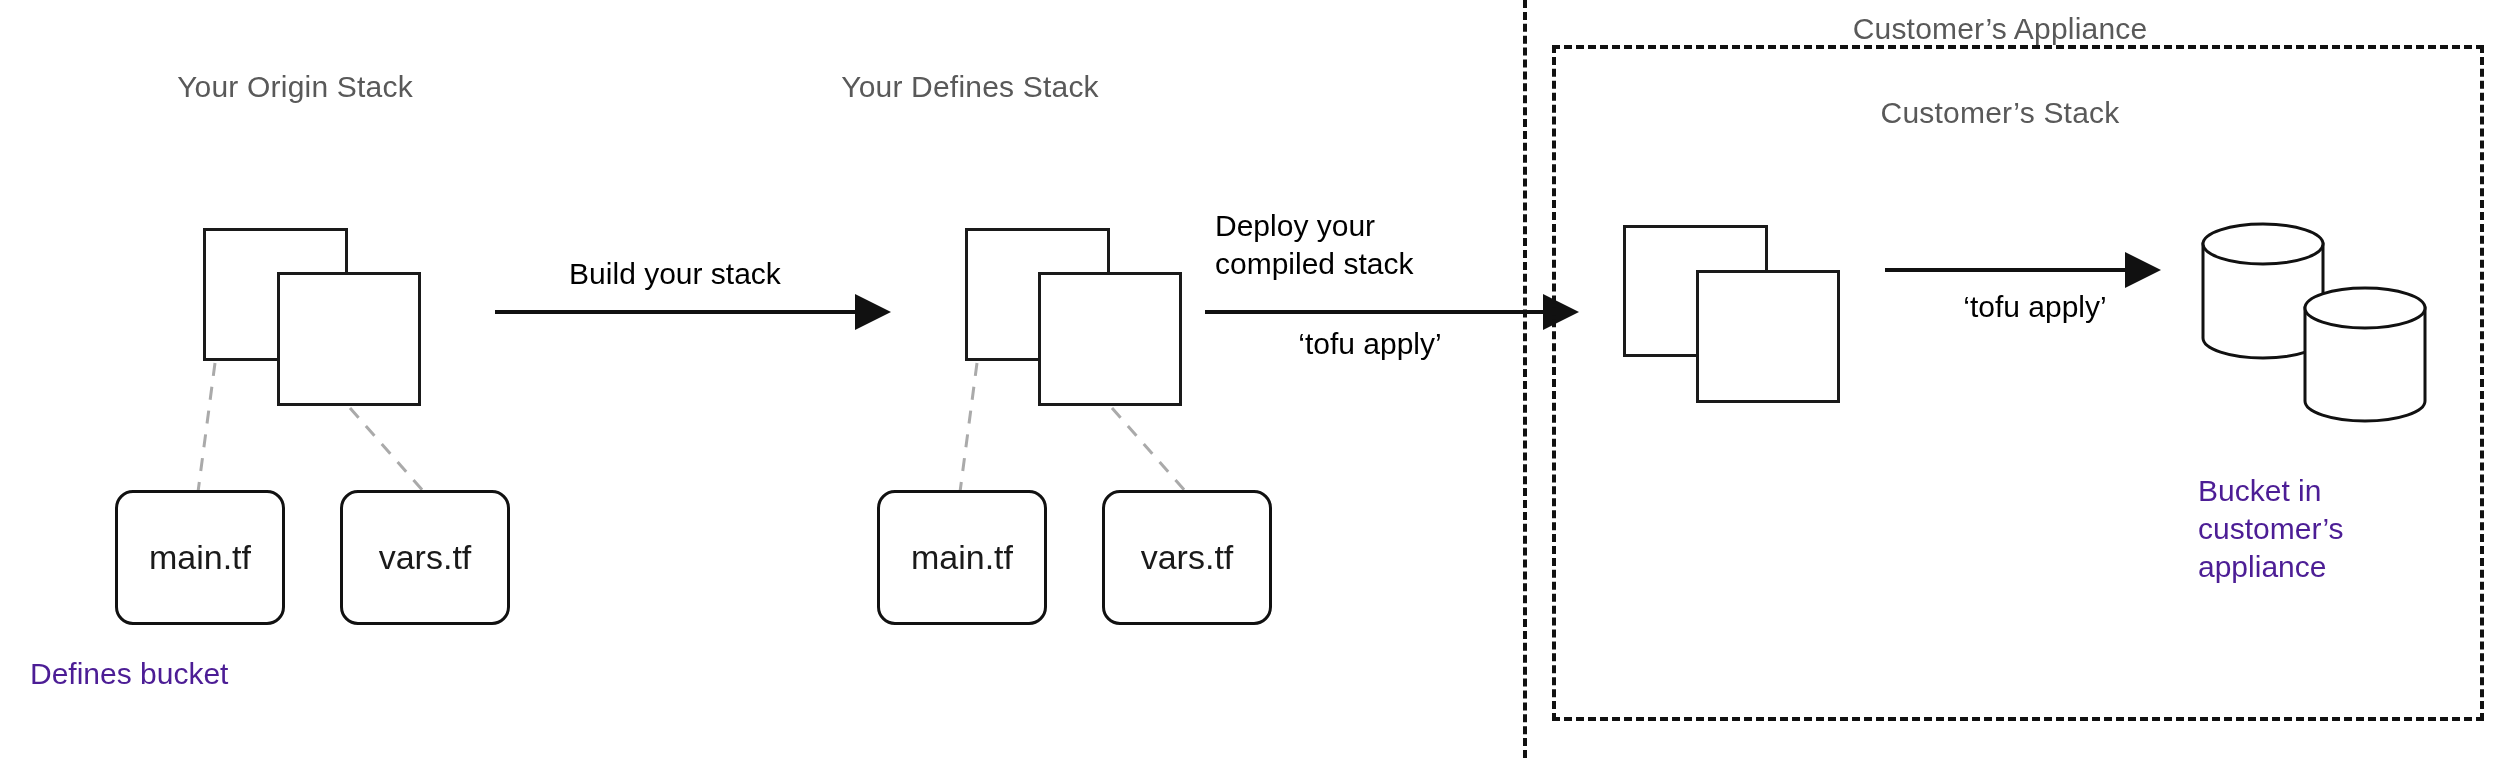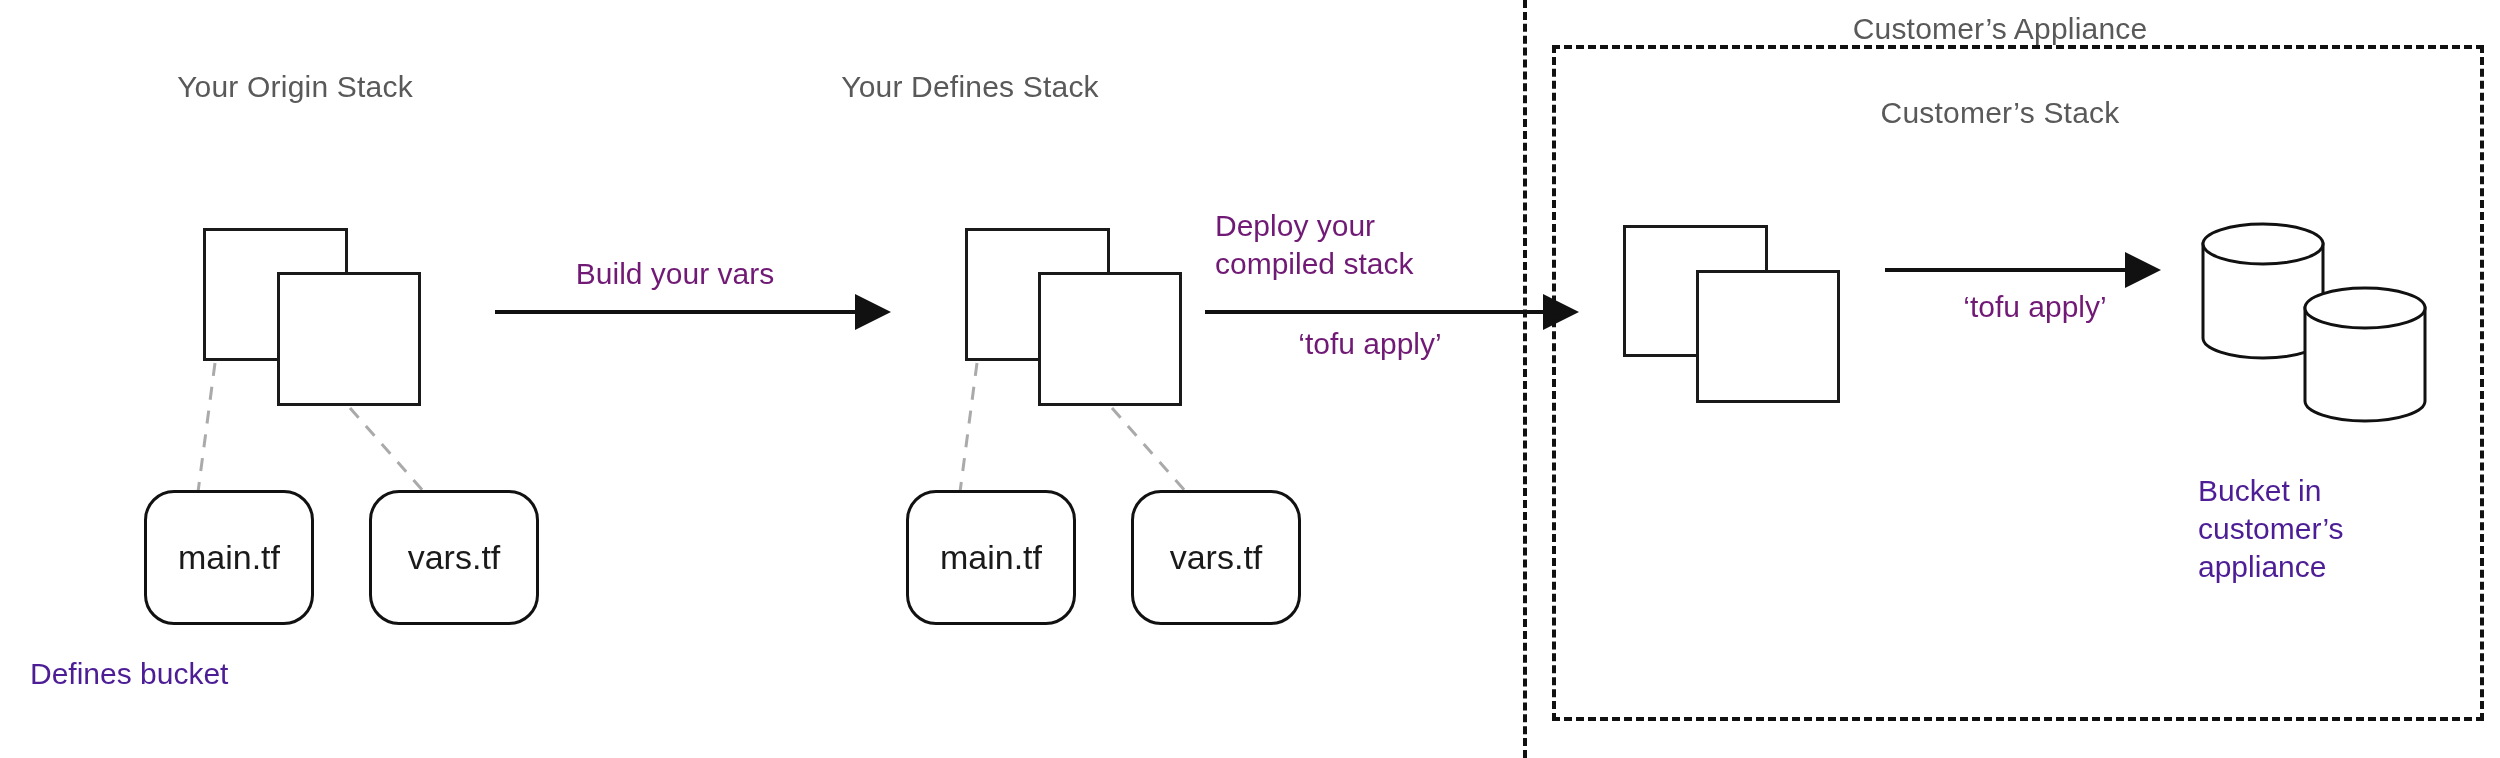--- a/index.html
+++ b/index.html
@@ -33,45 +33,44 @@
   .body-text {
     font-size: 30px;
     color: #4c1d95;
     line-height: 38px;
     white-space: pre-line;
   }
 
   
   .arrow-caption {
     font-size: 30px;
-    color: #701a75;
+    color: #000000;
     line-height: 38px;
     text-align: center;
     white-space: pre-line;
   }
 
   
   .stack-square {
     border: 3px solid #1a1a1a;
     background: #ffffff;
     box-sizing: border-box;
   }
 
   
   .file-box {
     border: 3px solid #111111;
-    border-radius: 30px;
+    border-radius: 18px;
     background: #ffffff;
     box-sizing: border-box;
     display: flex;
     align-items: center;
     justify-content: center;
     font-size: 34px;
     color: #1a1a1a;
-    margin-left: 29px;
   }
 
   
   .appliance-box {
     border: 4px dashed #111111;
     background: transparent;
     box-sizing: border-box;
   }
   .divider-line {
     border-left: 4px dashed #111111;
@@ -97,21 +96,21 @@
 
   <div class="abs file-box" style="left:115px; top:490px; width:170px; height:135px;">
     <span>main.tf</span>
   </div>
   <div class="abs file-box" style="left:340px; top:490px; width:170px; height:135px;">
     <span>vars.tf</span>
   </div>
 
   <div class="abs body-text" style="left:30px; top:655px; width:420px;">Defines bucket</div>
 
-  <div class="abs arrow-caption" style="left:485px; top:255px; width:380px;">Build your vars</div>
+  <div class="abs arrow-caption" style="left:485px; top:255px; width:380px;">Build your stack</div>
 
   <svg class="abs" style="left:495px; top:300px; width:420px; height:30px;">
     <defs>
       <marker id="ah1" markerWidth="9" markerHeight="9" refX="8" refY="4.5" orient="auto" markerUnits="strokeWidth">
         <path d="M0,0 L9,4.5 L0,9 z" fill="#111111"></path>
       </marker>
     </defs>
     <line x1="0" y1="12" x2="392" y2="12" stroke="#111111" stroke-width="4" marker-end="url(#ah1)"></line>
   </svg>
 

